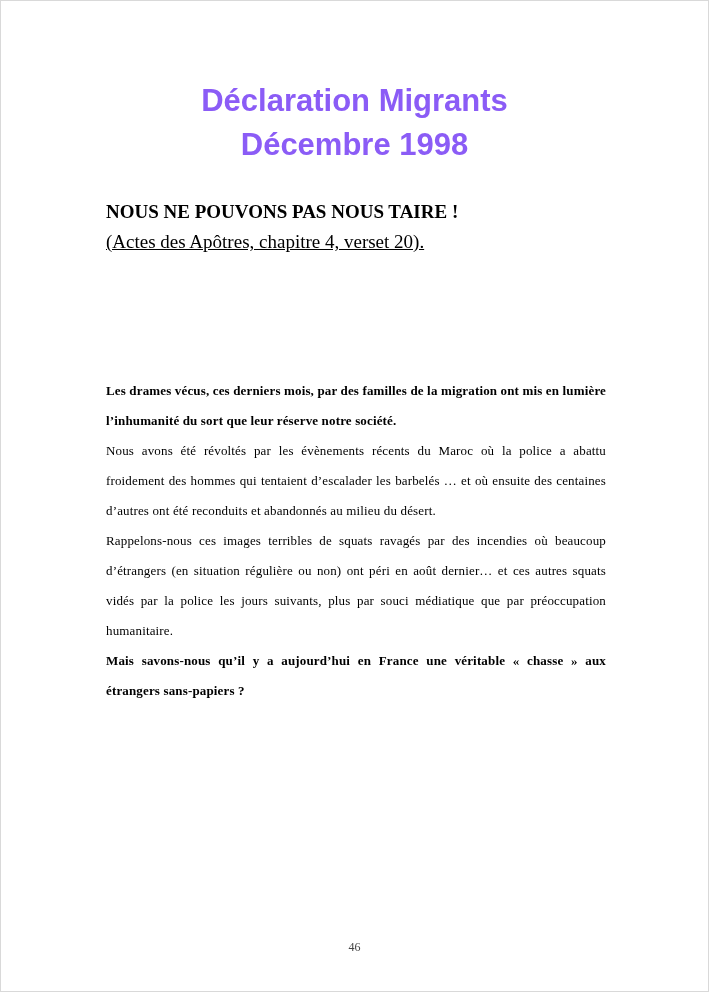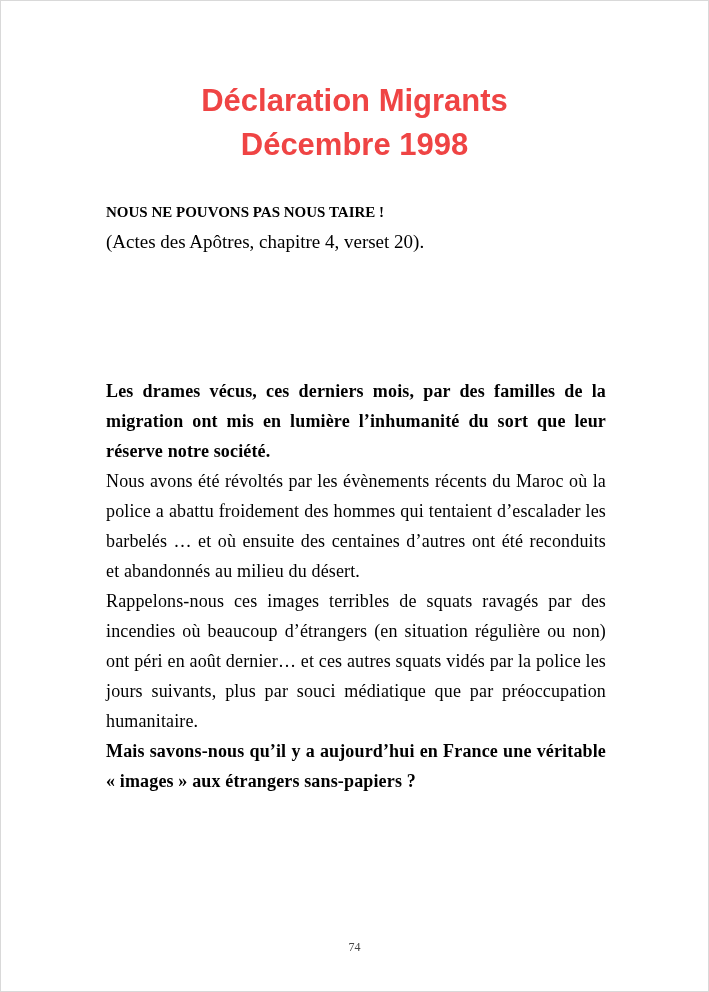--- a/index.html
+++ b/index.html
@@ -18,45 +18,46 @@
     color: #000000;
     overflow: hidden;
   }
   .doc-title {
     margin: 78px 40px 0;
     text-align: center;
     font-family: "Liberation Sans", sans-serif;
     font-weight: 700;
     font-size: 31px;
     line-height: 44px;
-    color: #ef4444;
+    color: #8b5cf6;
   }
   .doc-title .title-line {
     display: block;
   }
   .epigraph-heading {
     margin: 30px 105px 0;
     font-weight: 700;
-    font-size: 15px;
+    font-size: 19px;
     line-height: 30px;
   }
   .epigraph-ref {
     margin: 0 105px;
     font-size: 19px;
     line-height: 30px;
+    text-decoration: underline;
   }
   .body-text {
     position: absolute;
     top: 375px;
     left: 105px;
     width: 500px;
   }
   .para {
     margin: 0;
-    font-size: 18px;
+    font-size: 13px;
     line-height: 30px;
     text-align: justify;
     letter-spacing: 0.15px;
   }
   .para.bold {
     font-weight: 700;
   }
   .page-number {
     position: absolute;
     bottom: 36px;
@@ -78,18 +79,18 @@
   </h1>
 
   <p class="epigraph-heading">NOUS NE POUVONS PAS NOUS TAIRE !</p>
 
   <p class="epigraph-ref">(Actes des Apôtres, chapitre 4, verset 20).</p>
 
   <div class="body-text">
     <p class="para bold">Les drames vécus, ces derniers mois, par des familles de la migration ont mis en lumière l’inhumanité du sort que leur réserve notre société.</p>
     <p class="para">Nous avons été révoltés par les évènements récents du Maroc où la police a abattu froidement des hommes qui tentaient d’escalader les barbelés … et où ensuite des centaines d’autres ont été reconduits et abandonnés au milieu du désert.</p>
     <p class="para">Rappelons-nous ces images terribles de squats ravagés par des incendies où beaucoup d’étrangers (en situation régulière ou non) ont péri en août dernier… et ces autres squats vidés par la police les jours suivants, plus par souci médiatique que par préoccupation humanitaire.</p>
-    <p class="para bold">Mais savons-nous qu’il y a aujourd’hui en France une véritable « images » aux étrangers sans-papiers ?</p>
+    <p class="para bold">Mais savons-nous qu’il y a aujourd’hui en France une véritable « chasse » aux étrangers sans-papiers ?</p>
   </div>
 
-  <div class="page-number">74</div>
+  <div class="page-number">46</div>
 
 </div>
 
 </body></html>

